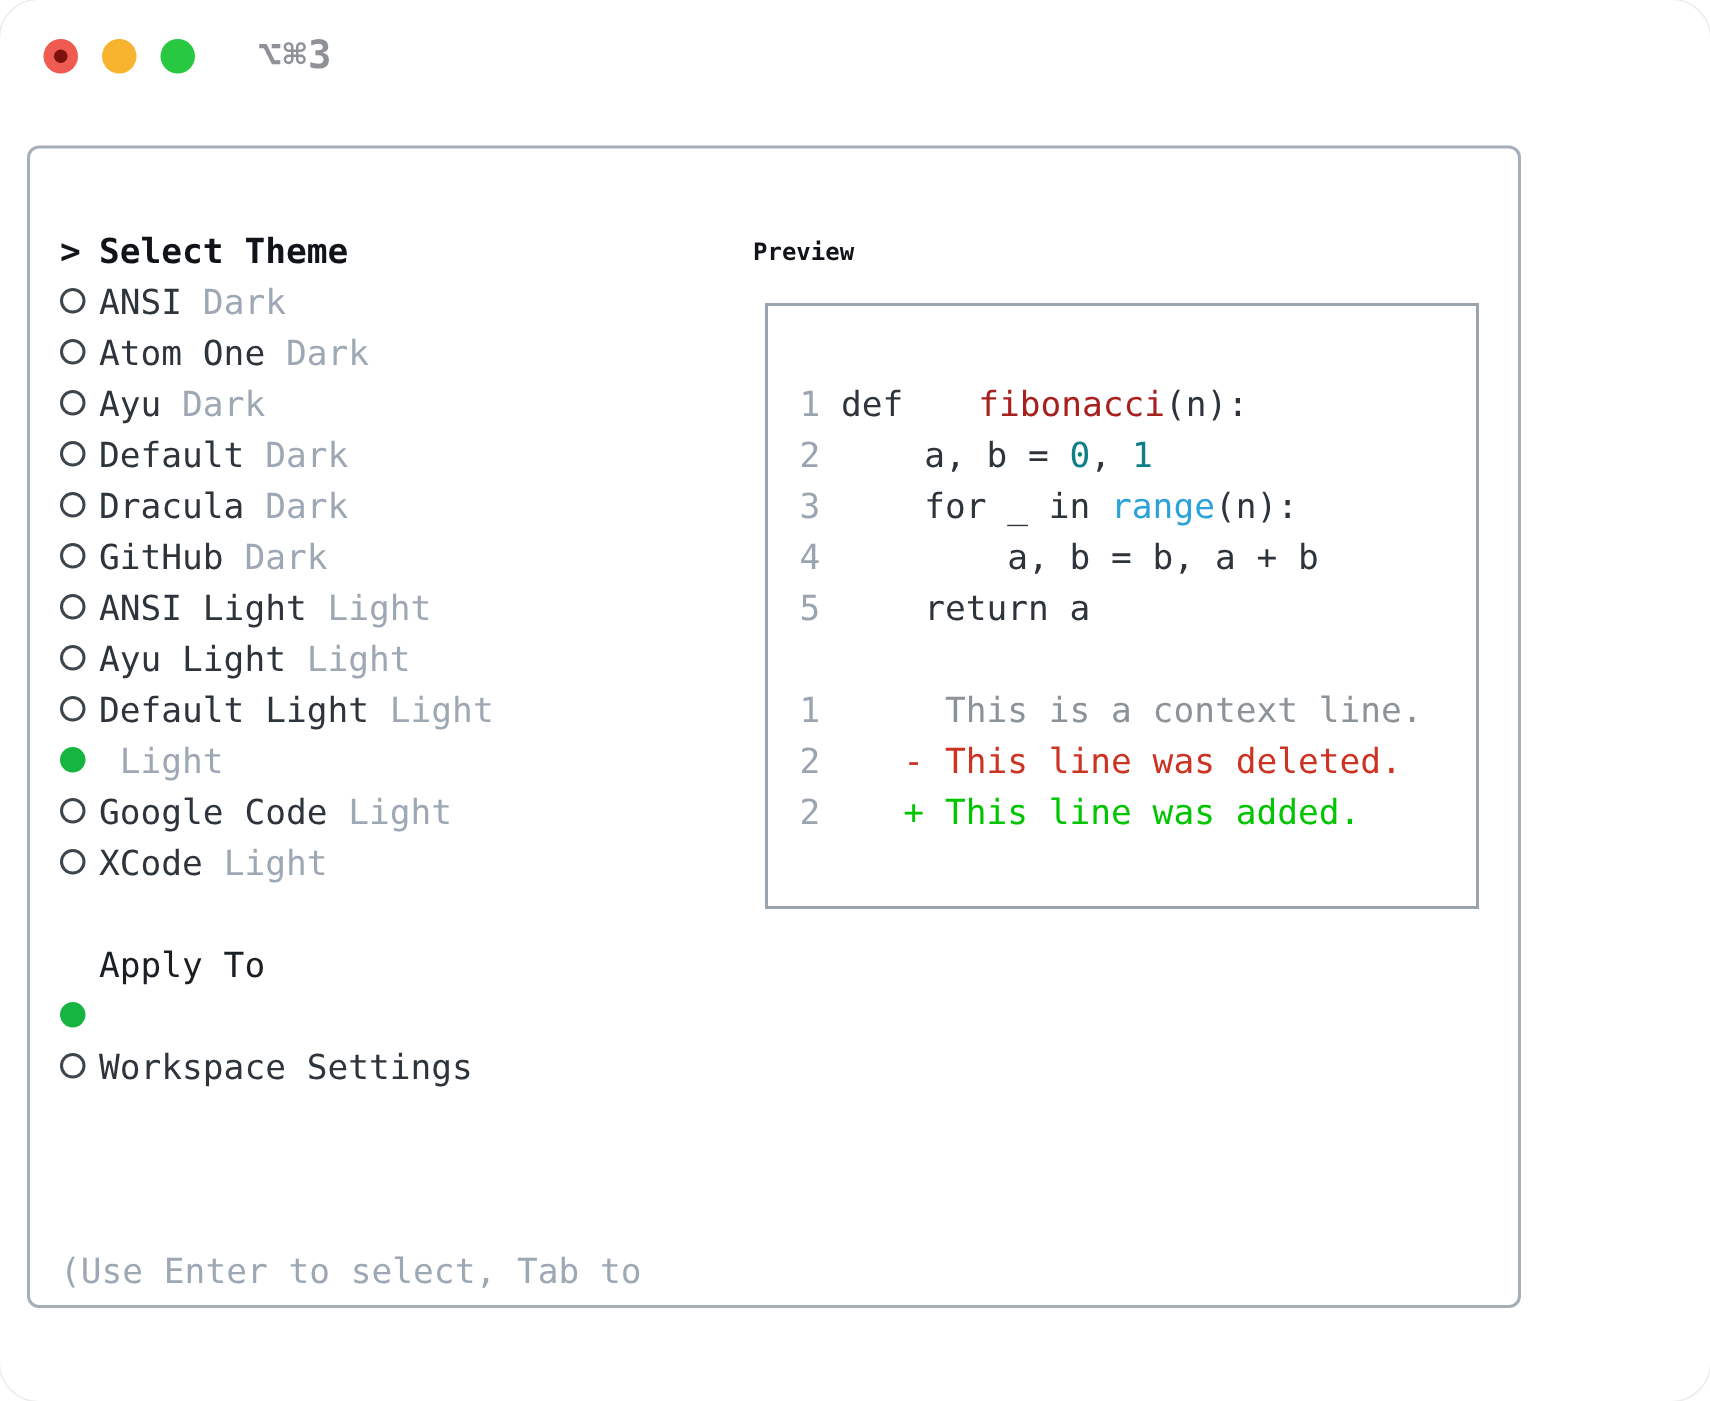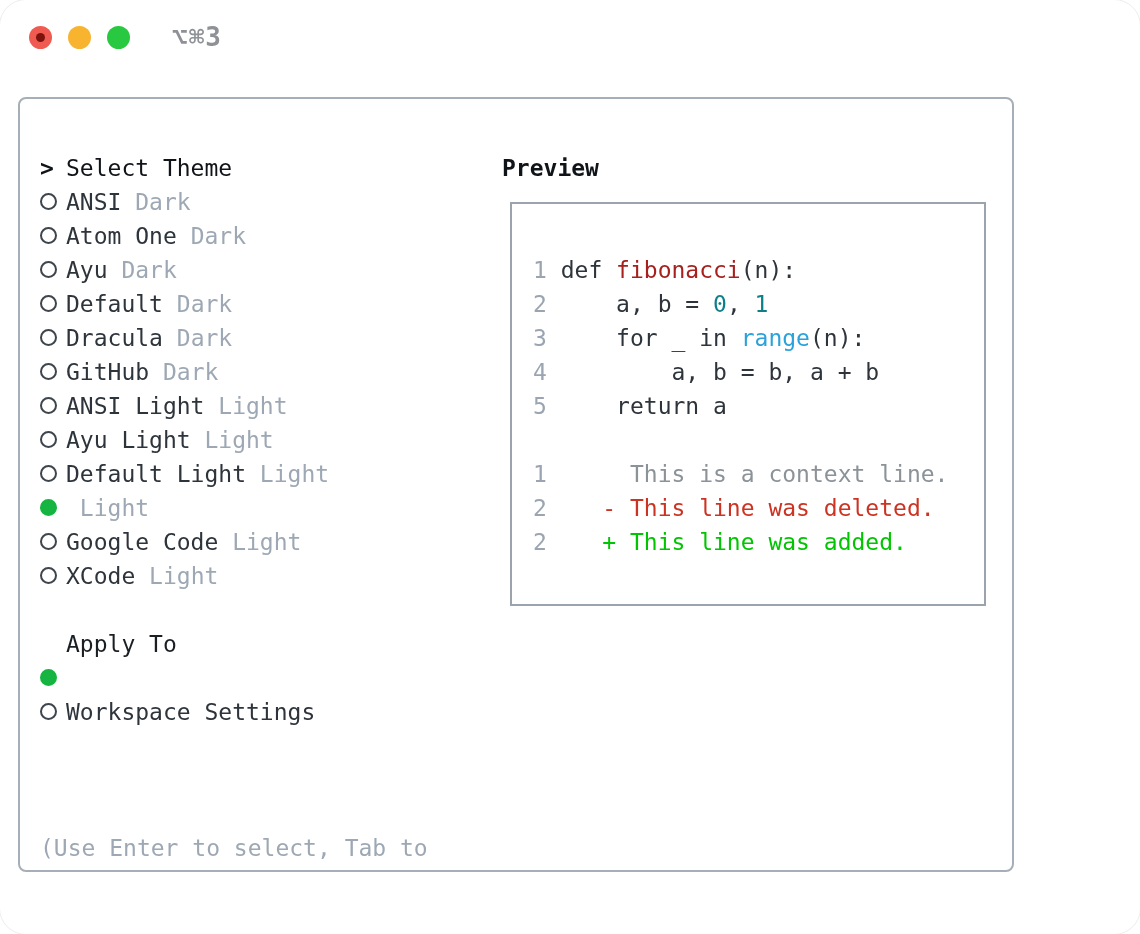--- a/index.html
+++ b/index.html
@@ -34,49 +34,49 @@
   
   .panel{
     position:absolute;left:18px;top:97px;width:996px;height:775px;
     border:2px solid var(--panel-border,#a6aeb8);
     border-radius:8px;box-sizing:border-box;background:#fff;
   }
   .col-left{position:absolute;left:20px;top:52px;font-size:23px;}
   .row{display:flex;align-items:center;height:34px;white-space:pre;}
   .marker{display:inline-block;width:26px;flex:0 0 26px;position:relative;}
   .prompt{color:var(--header,#101418);font-weight:bold;width:26px;}
-  .hdr{color:var(--header,#101418);font-weight:normal;}
+  .hdr{color:var(--header,#101418);font-weight:bold;}
   .apply-hdr{color:#1a1f24;}
   .radio{
     display:inline-block;width:13px;height:13px;border-radius:50%;
     border:2px solid var(--ring,#3e454c);box-sizing:content-box;
   }
   .radio.sel{background:var(--accent-green,#16b440);border-color:var(--accent-green,#16b440);}
   .item-name{color:var(--text,#2e343b);}
   .item-name.sel{color:var(--accent-green,#16b440);}
   .item-variant{color:var(--muted,#9da8b4);}
   .hint{color:var(--hint,#9da8b4);line-height:34px;white-space:pre;}
   
   .col-right{position:absolute;left:482px;top:52px;}
-  .preview-title{font-size:23px;font-weight:bold;color:var(--header,#101418);line-height:34px;height:34px;}
+  .preview-title{font-size:16px;font-weight:bold;color:var(--header,#101418);line-height:34px;height:34px;}
   .code-box{
     margin-left:8px;margin-top:17px;
     width:476px;height:404px;box-sizing:border-box;
     border:2px solid var(--codebox-border,#9ba3ad);
     background:#fff;overflow:hidden;
   }
   .code{
     margin:0;padding:49px 0 0 21px;
     font-family:"DejaVu Sans Mono","Liberation Mono",monospace;
     font-size:23px;line-height:34px;
   }
   .code-line{height:34px;white-space:pre;}
   .ln{display:inline-block;min-width:2ch;color:var(--linenum,#9aa5b1);}
   .c-code{color:var(--text,#2e343b);}
-  .c-func{color:var(--func-red,#a6201d);}
+  .c-func{color:var(--func-red,#a6201d);margin-left:36px;}
   .c-num{color:var(--num-teal,#0d7f87);}
   .c-builtin{color:var(--builtin-blue,#2ba2da);margin-top:24px;}
   .c-context{color:var(--context,#8b9298);}
   .c-del{color:var(--del-red,#cd3322);}
   .c-add{color:var(--add-green,#01c501);}
 </style>
 </head>
 <body>
 
 <div class="window">

